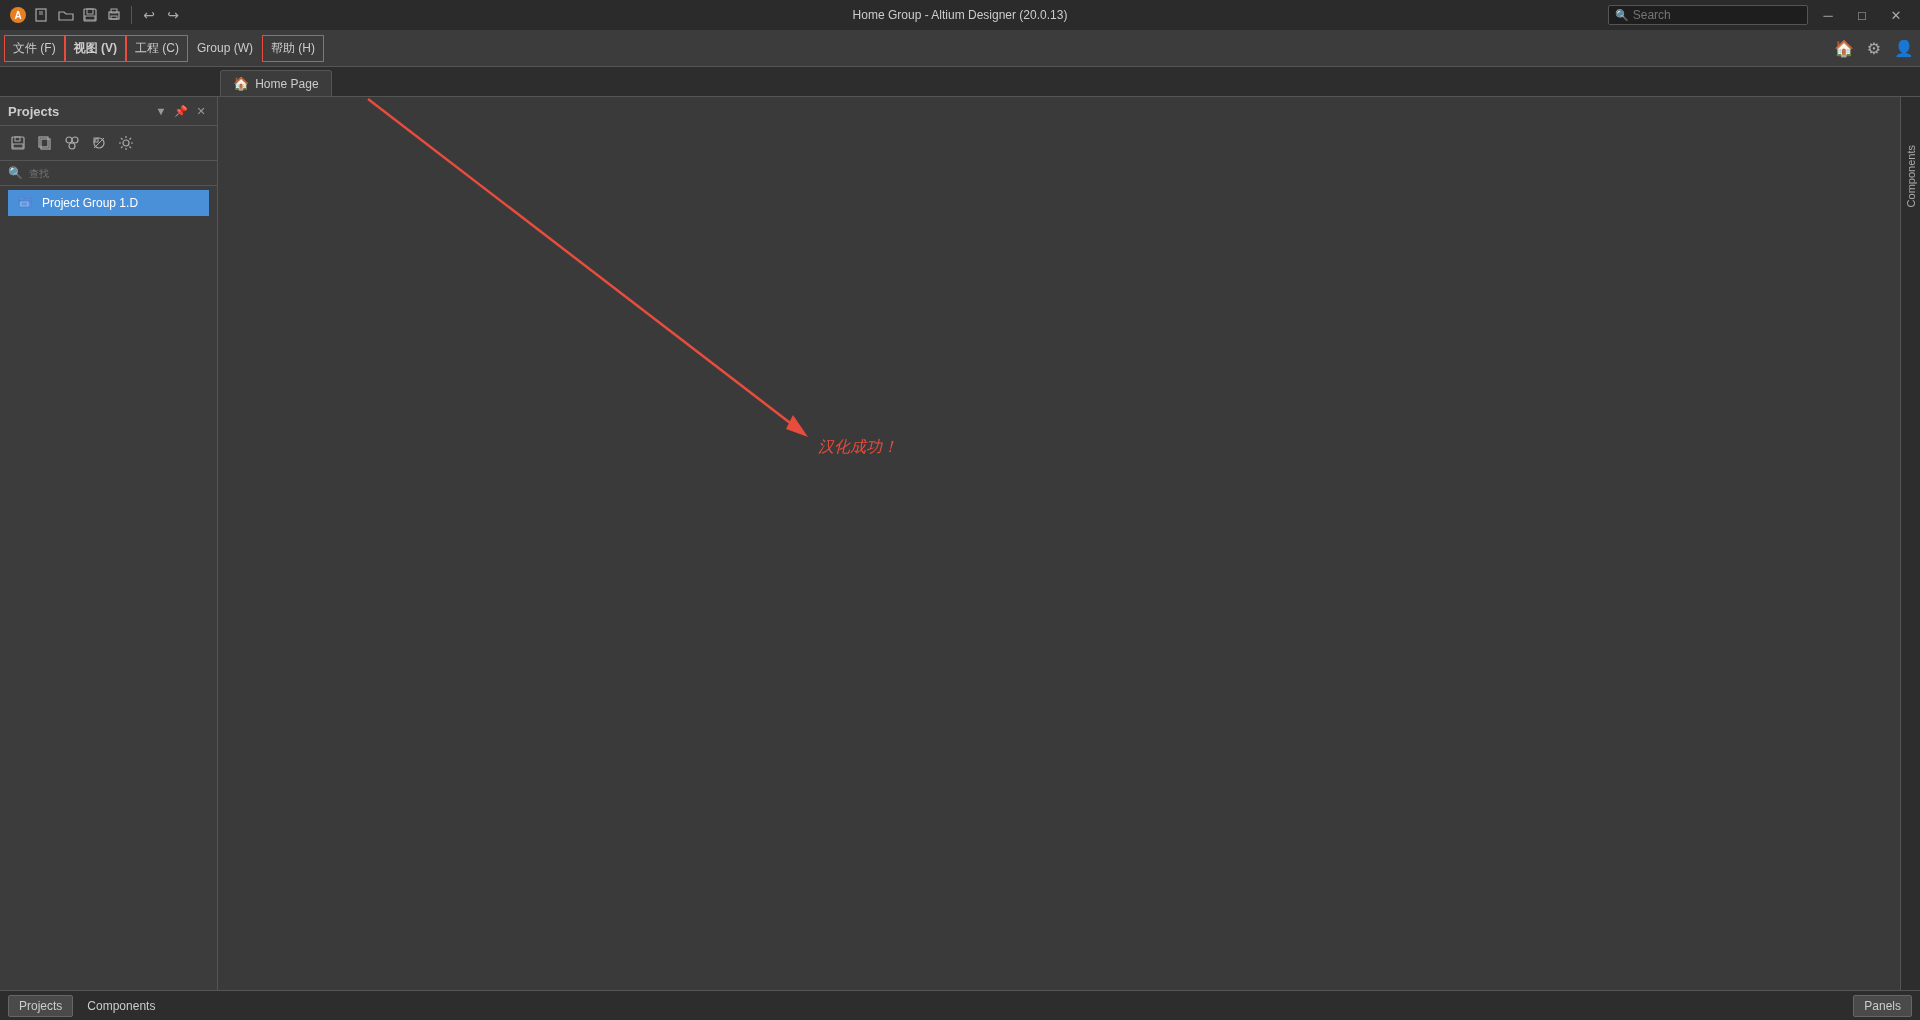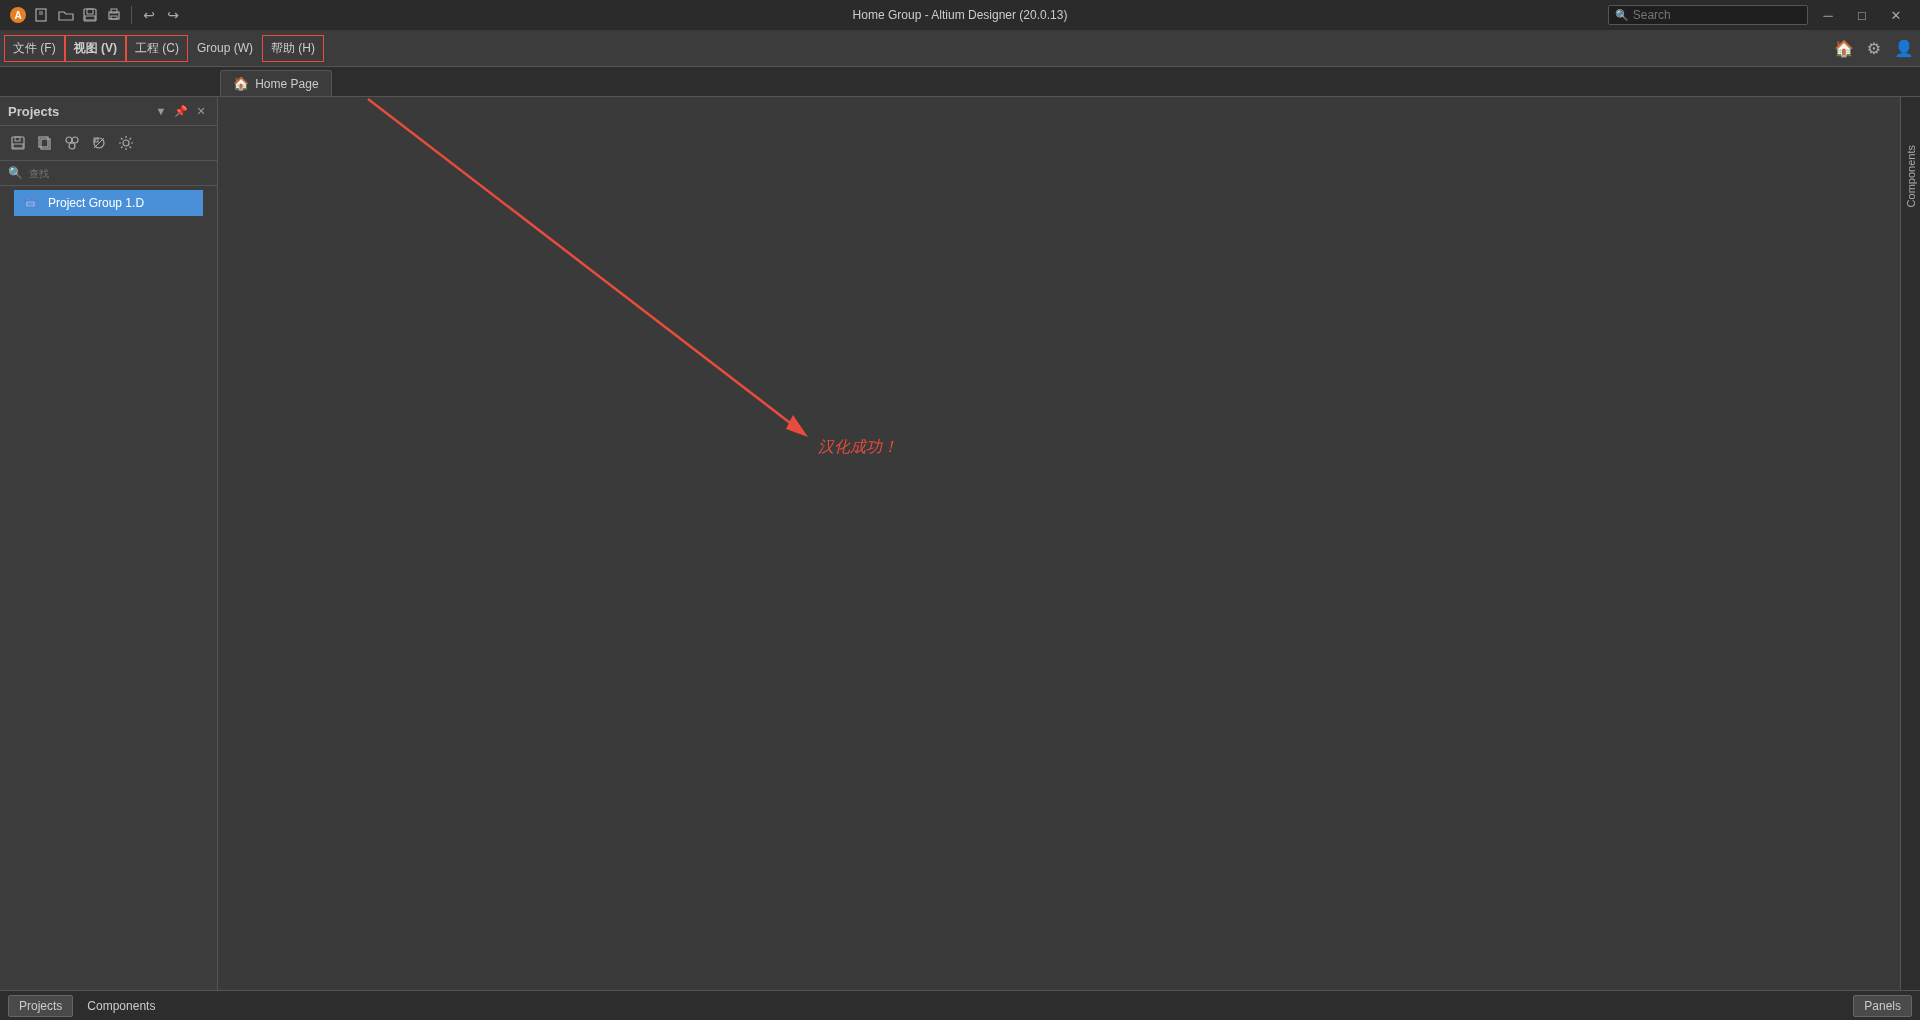--- a/index.html
+++ b/index.html
@@ -236,21 +236,21 @@
       background: transparent;
       border: none;
       outline: none;
       color: #14b8a6;
       font-size: 10px;
       flex: 1;
     }
 
     #project-list {
       flex: 1;
-      padding: 4px 14px;
+      padding: 4px 8px;
     }
     .project-item {
       display: flex;
       align-items: center;
       gap: 6px;
       padding: 4px 10px;
       cursor: pointer;
       color: #cccccc;
       font-size: 12px;
     }

